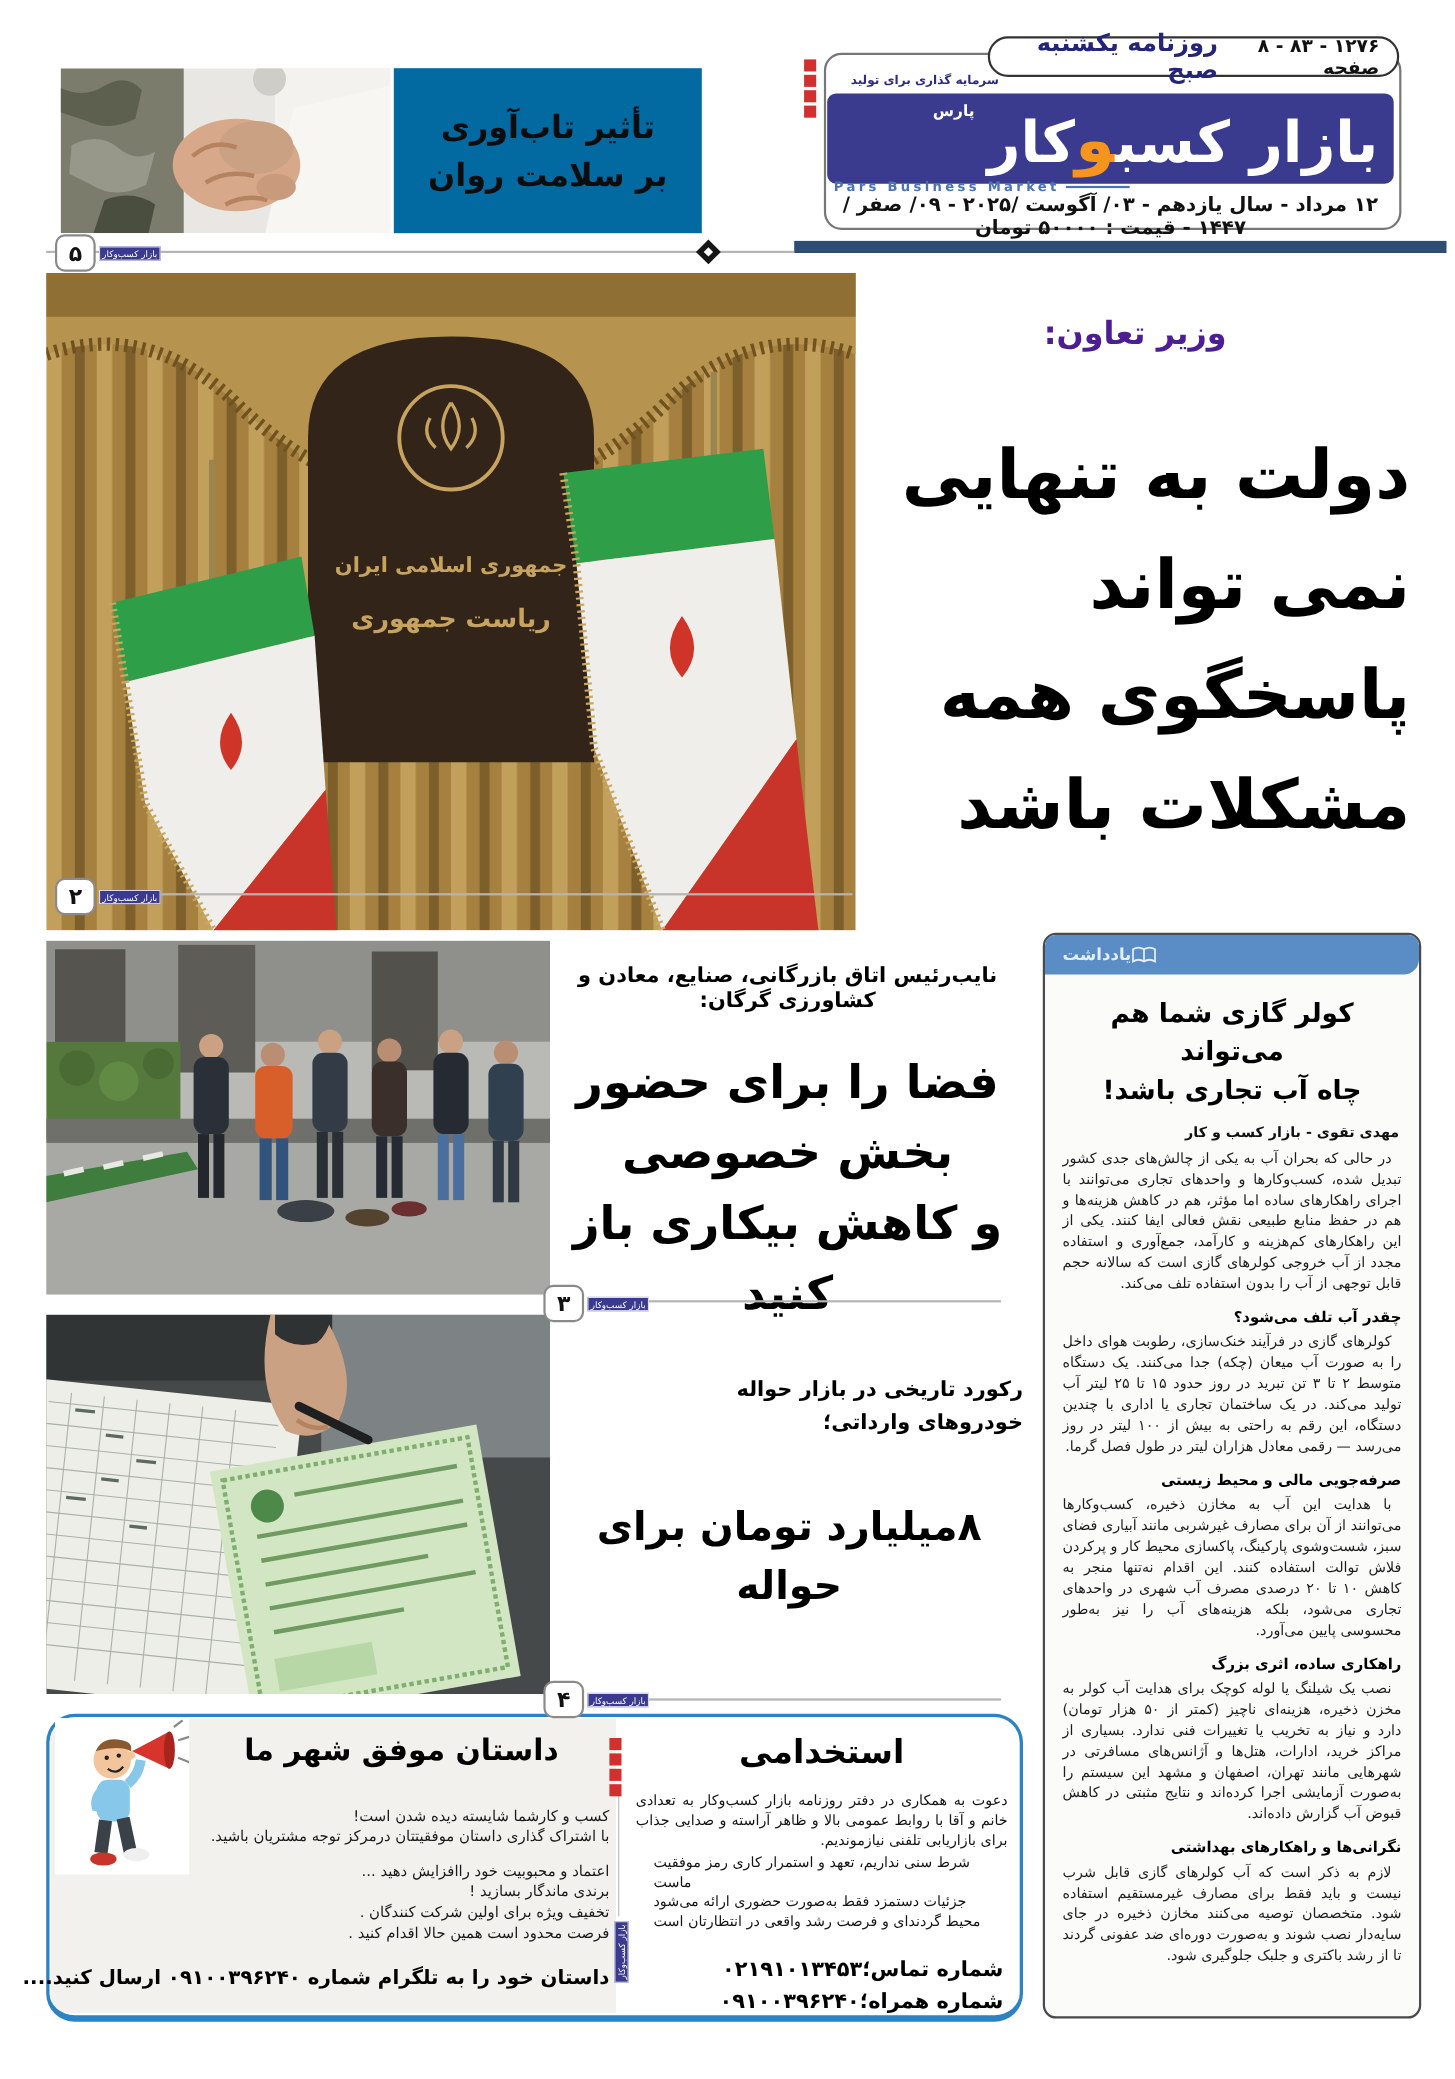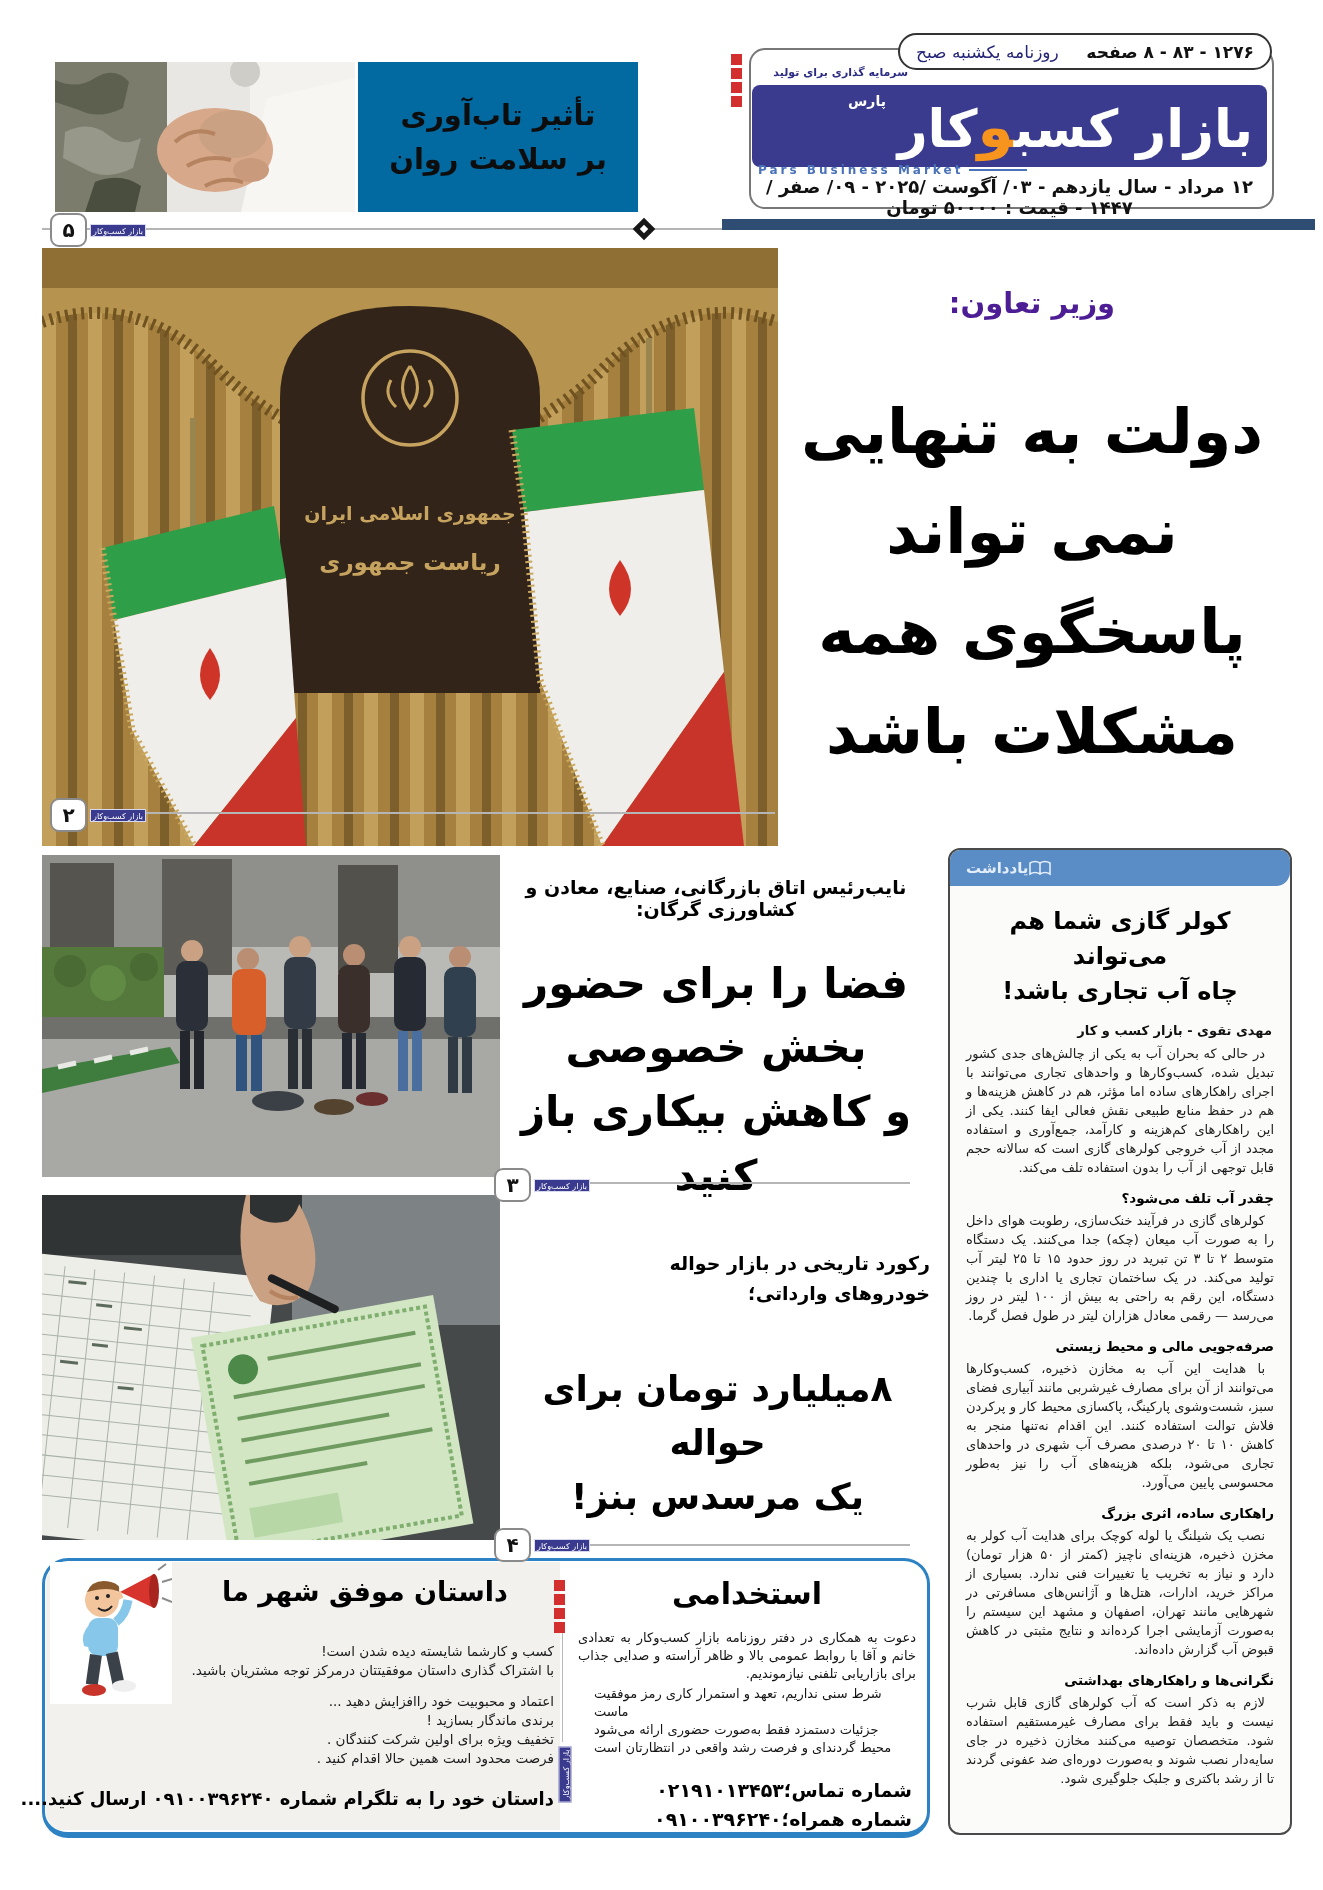--- a/index.html
+++ b/index.html
@@ -5,21 +5,21 @@
   html,body{margin:0;padding:0;background:#ffffff;}
   body{font-family:"DejaVu Sans",sans-serif;}
   #page{position:relative;width:1323px;height:1890px;background:#fff;overflow:hidden;direction:rtl;}
   .abs{position:absolute;}
   .rtl{direction:rtl;}
 
   
   .mast-outline{left:749px;top:48px;width:521px;height:157px;border:2px solid #777;border-radius:16px;background:#fff;}
   .mast-pill{left:898px;top:33px;width:374px;height:37px;border:2px solid #333;border-radius:20px;background:#fff;
              display:flex;align-items:center;justify-content:space-between;padding:0 16px;box-sizing:border-box;z-index:3;}
-  .mast-pill .lbl{font-weight:normal;font-size:17px;color:#242478;}
+  .mast-pill .lbl{font-weight:bold;font-size:22px;color:#242478;}
   .mast-pill .iss{font-weight:bold;font-size:17px;color:#111;}
   .mast-tagline{left:758px;top:66px;width:150px;font-size:11px;font-weight:bold;color:#2c2c84;z-index:3;text-align:right;}
   .mast-band{left:752px;top:85px;width:515px;height:82px;background:#3a3a8e;border-radius:8px;z-index:2;overflow:hidden;}
   .logo-line{position:absolute;right:14px;top:6px;direction:rtl;color:#fff;font-weight:bold;font-size:52px;line-height:72px;white-space:nowrap;}
   .logo-line .vav{color:#f7941d;font-size:58px;}
   .logo-pars{position:absolute;left:96px;top:8px;color:#fff;font-size:14px;font-weight:bold;}
   .mast-en{left:758px;top:163px;font-size:12px;font-weight:bold;letter-spacing:3px;color:#4a72b8;z-index:3;direction:ltr;display:flex;align-items:center;gap:6px;}
   .mast-en .enline{width:58px;height:2px;background:#4a72b8;}
   .mast-date{left:752px;top:176px;width:515px;font-size:18px;font-weight:bold;color:#111;text-align:center;z-index:3;}
   .red-dots{display:flex;flex-direction:column;gap:3px;z-index:4;}
@@ -38,21 +38,21 @@
              text-align:center;white-space:nowrap;overflow:hidden;border:1px solid #d8d8ee;box-sizing:border-box;}
   .ptag-logo.vert{transform:rotate(-90deg);transform-origin:center;}
   .hline{height:2px;background:#b5b5b5;z-index:1;}
   .diamond{width:16px;height:16px;background:#161616;transform:rotate(45deg);z-index:2;}
   .diamond i{position:absolute;left:5px;top:5px;width:6px;height:6px;background:#fff;display:block;}
   .darkbar{left:722px;top:219px;width:593px;height:11px;background:#2f4d72;}
 
   
   .main-photo{left:42px;top:248px;width:736px;height:598px;overflow:hidden;}
   .lead-kicker{left:782px;top:286px;width:500px;font-size:29px;font-weight:bold;color:#4c1d95;text-align:center;}
-  .lead-headline{left:782px;top:382px;width:500px;text-align:center;font-weight:bold;color:#000;}
+  .lead-headline{left:782px;top:382px;width:500px;text-align:right;font-weight:bold;color:#000;}
   .lead-headline div{font-size:62px;line-height:100px;letter-spacing:-1px;}
 
   
   .note-box{left:948px;top:848px;width:344px;height:987px;border:2px solid #4a4a4a;border-radius:12px;background:#fbfbfa;box-sizing:border-box;overflow:hidden;}
   .note-header{height:36px;background:#5a8cc5;border-radius:9px 9px 14px 0;display:flex;align-items:center;padding:0 16px;box-sizing:border-box;direction:ltr;}
   .note-header .lbl{color:#e4eefb;font-size:15px;font-weight:bold;}
   .note-title{margin:18px 10px 6px;text-align:center;font-weight:bold;font-size:24px;line-height:35px;color:#000;}
   .note-byline{margin:14px 18px 6px;font-weight:bold;font-size:13px;color:#111;text-align:right;}
   .note-body{margin:0 16px;font-size:13px;line-height:19px;color:#1c1c1c;text-align:justify;}
   .note-body p{margin:0 0 10px;text-indent:9px;}
@@ -308,21 +308,20 @@
       <path d="M228,96 q14,10 28,6" stroke="#b5835f" stroke-width="4" fill="none"></path>
     </svg>
   </div>
 
   <div class="abs s3-kicker rtl">
     <div>رکورد تاریخی در بازار حواله</div>
     <div>خودروهای وارداتی؛</div>
   </div>
   <div class="abs s3-headline rtl">
     <div>۸میلیارد تومان برای حواله</div>
-    <div>یک مرسدس بنز!</div>
   </div>
   <div class="abs hline" style="left:585px;top:1544px;width:325px;"></div>
   <div class="abs ptag" style="left:494px;top:1528px;">
     <div class="ptag-num">۴</div>
     <div class="ptag-logo">بازار کسب‌وکار</div>
   </div>
 
   <div class="abs bottom-box"></div>
 
   <div class="abs half-left"></div>

